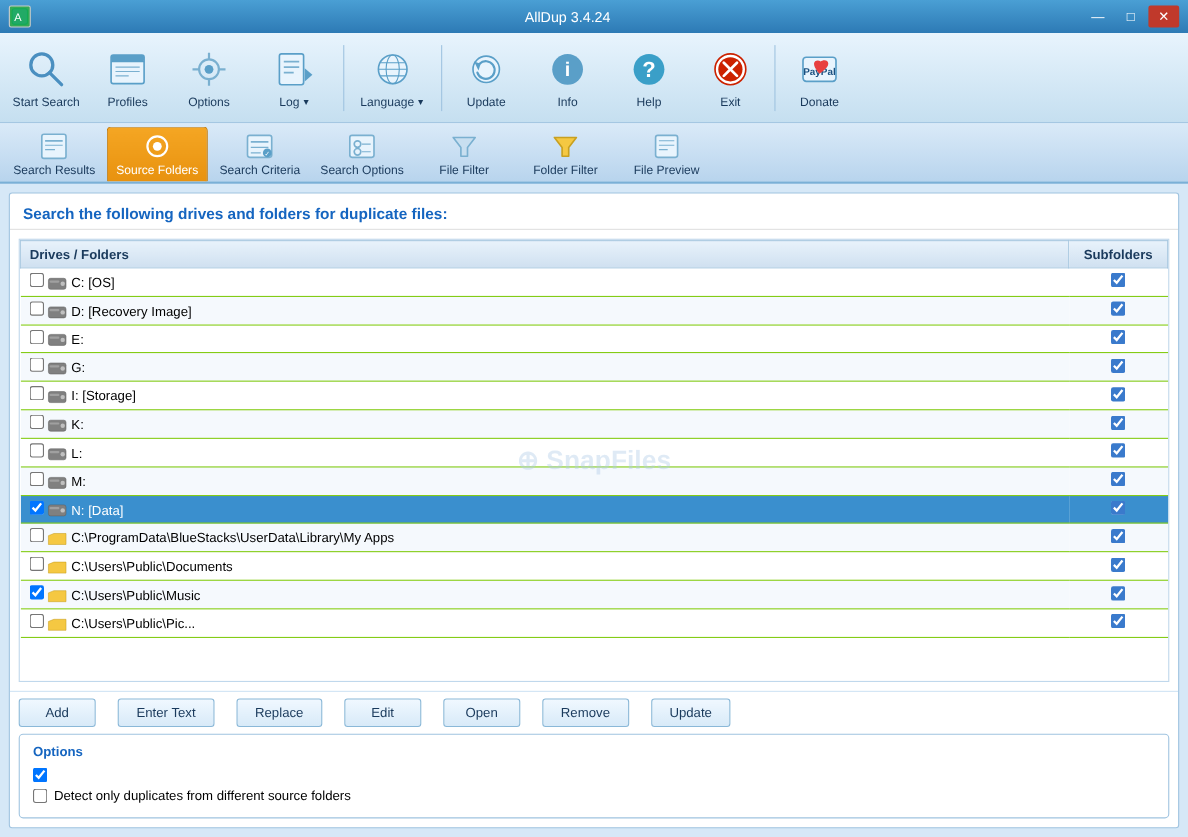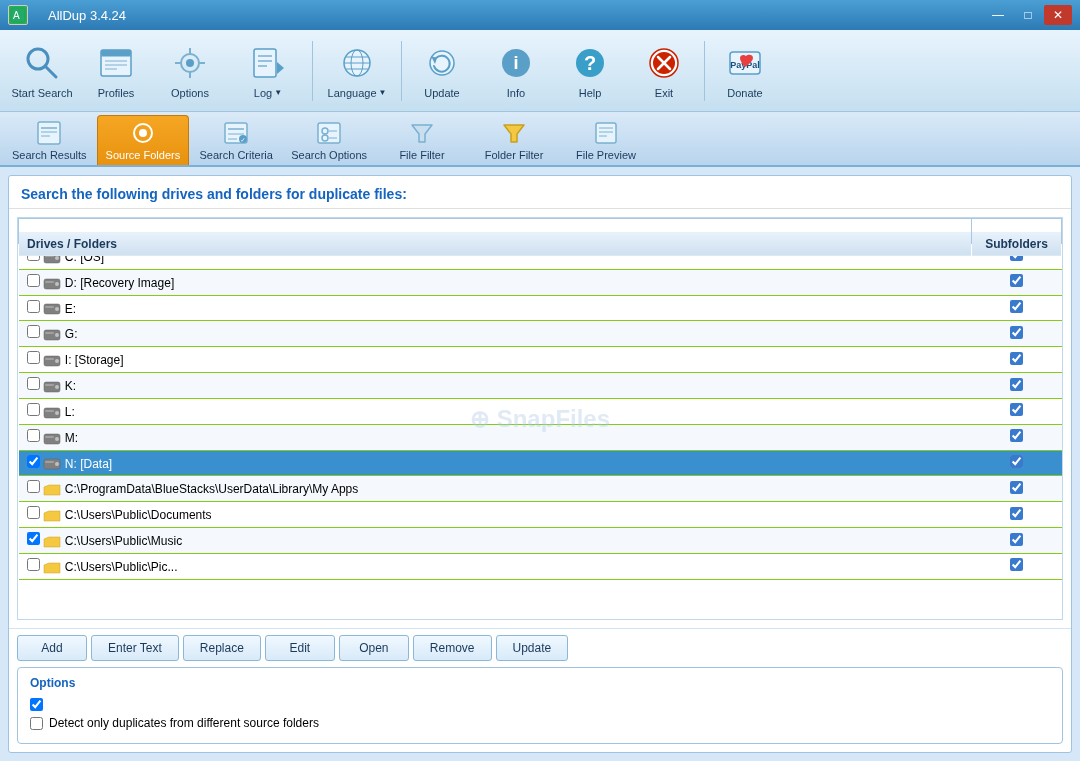--- a/index.html
+++ b/index.html
@@ -17,21 +17,21 @@
       background: linear-gradient(to bottom, #4a9fd4, #2d7ab5);
       height: 30px;
       display: flex;
       align-items: center;
       justify-content: space-between;
       padding: 0 8px;
       color: white;
     }
     .titlebar-title {
       flex: 1;
-      text-align: left;
+      text-align: center;
       font-size: 13px;
       font-weight: 500;
       margin-left: 20px;
     }
     .titlebar-icon {
       width: 20px; height: 20px;
       background: #3a5;
       border: 1px solid #ccc;
       border-radius: 2px;
       display: flex; align-items: center; justify-content: center;
@@ -153,21 +153,21 @@
       font-size: 12px;
     }
     thead th {
       background: linear-gradient(to bottom, #e8f2fb, #cfe0f0);
       border: 1px solid #a8c8e0;
       padding: 5px 8px;
       text-align: left;
       font-weight: 600;
       color: #1a3a5c;
       position: sticky;
-      top: 13px;
+      top: 0;
     }
     thead th.col-subfolders {
       text-align: center;
       width: 90px;
     }
     tbody tr { cursor: default; }
     tbody tr:nth-child(odd) { background: #fff; }
     tbody tr:nth-child(even) { background: #f5f9fd; }
     tbody tr.selected { background: #3a8fce !important; color: white; }
     tbody td {
@@ -184,21 +184,21 @@
     }
 
     
     .table-container::-webkit-scrollbar { width: 16px; }
     .table-container::-webkit-scrollbar-track { background: #e8f0f8; }
     .table-container::-webkit-scrollbar-thumb { background: #9ab8d0; border: 1px solid #7aa0bc; }
 
     
     .buttons-row {
       display: flex;
-      gap: 4px;
+      gap: 20px;
       padding: 6px 8px;
       border-top: 1px solid #d0e4f4;
     }
     .btn {
       padding: 5px 16px;
       background: linear-gradient(to bottom, #f0f8ff, #d8eaf8);
       border: 1px solid #8ab8d8;
       border-radius: 3px;
       cursor: pointer;
       font-size: 12px;

